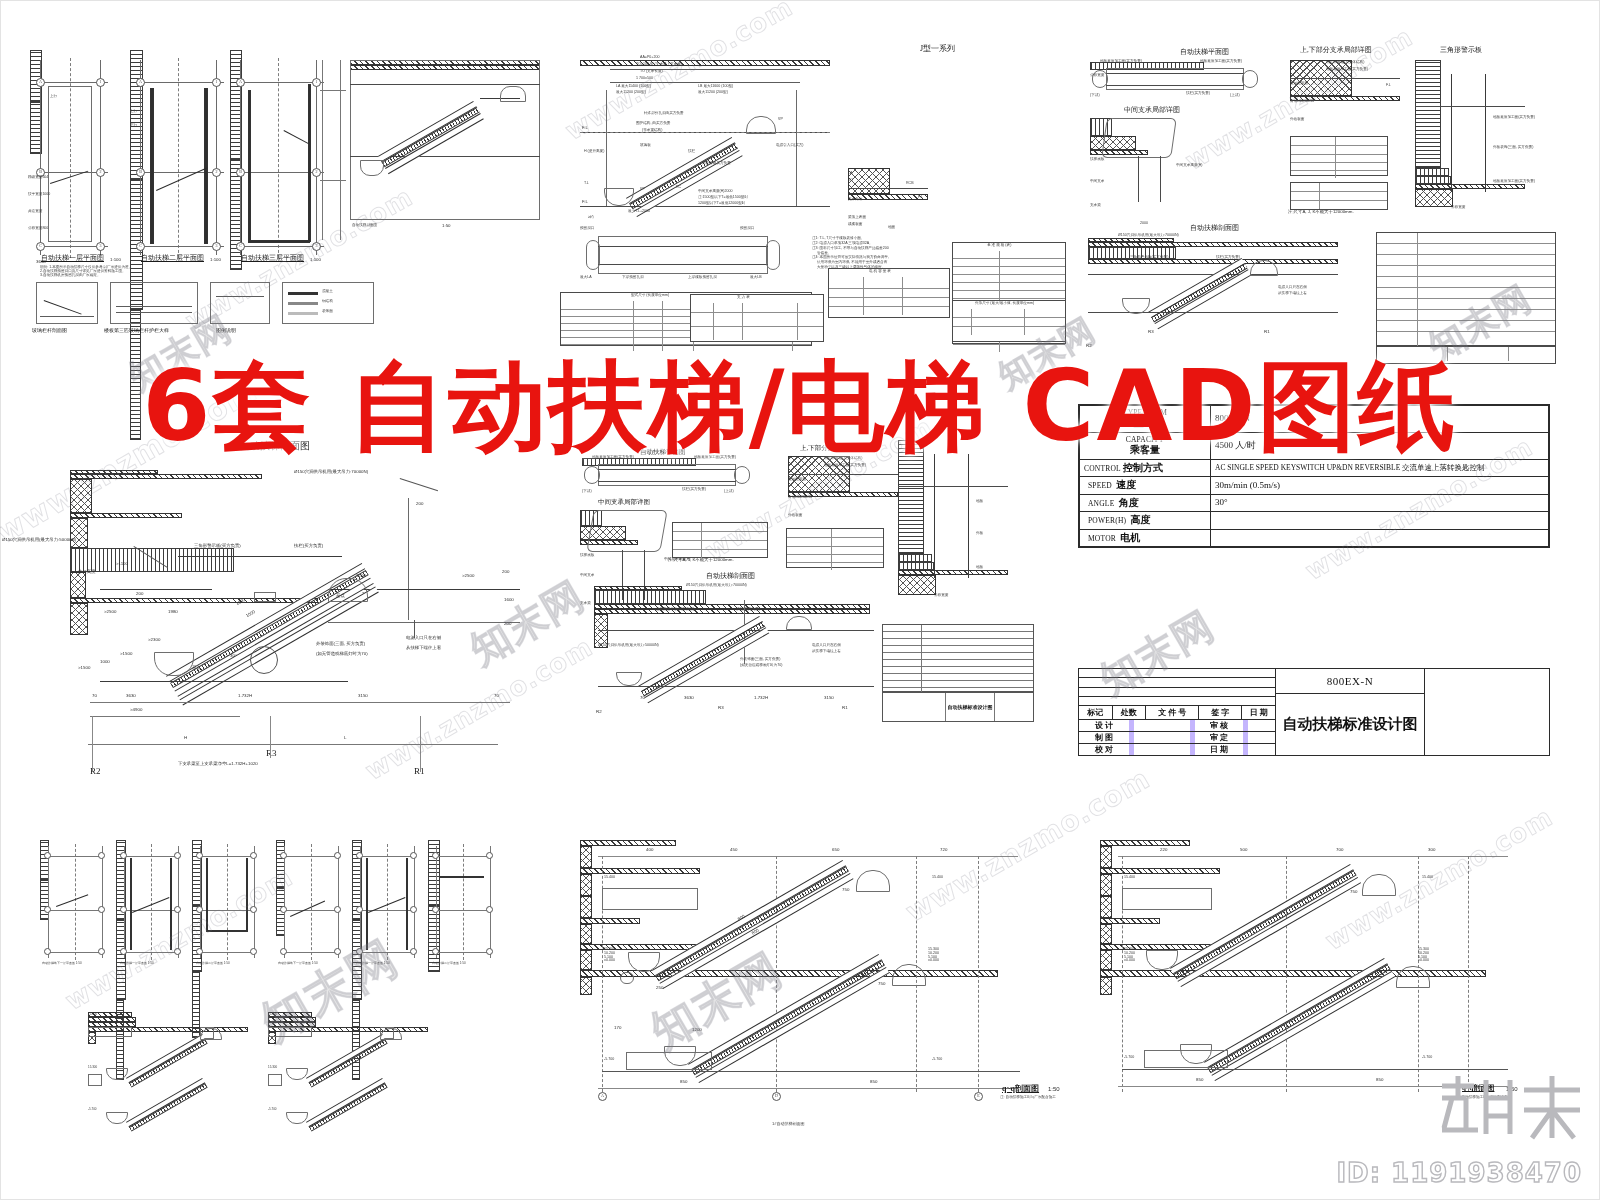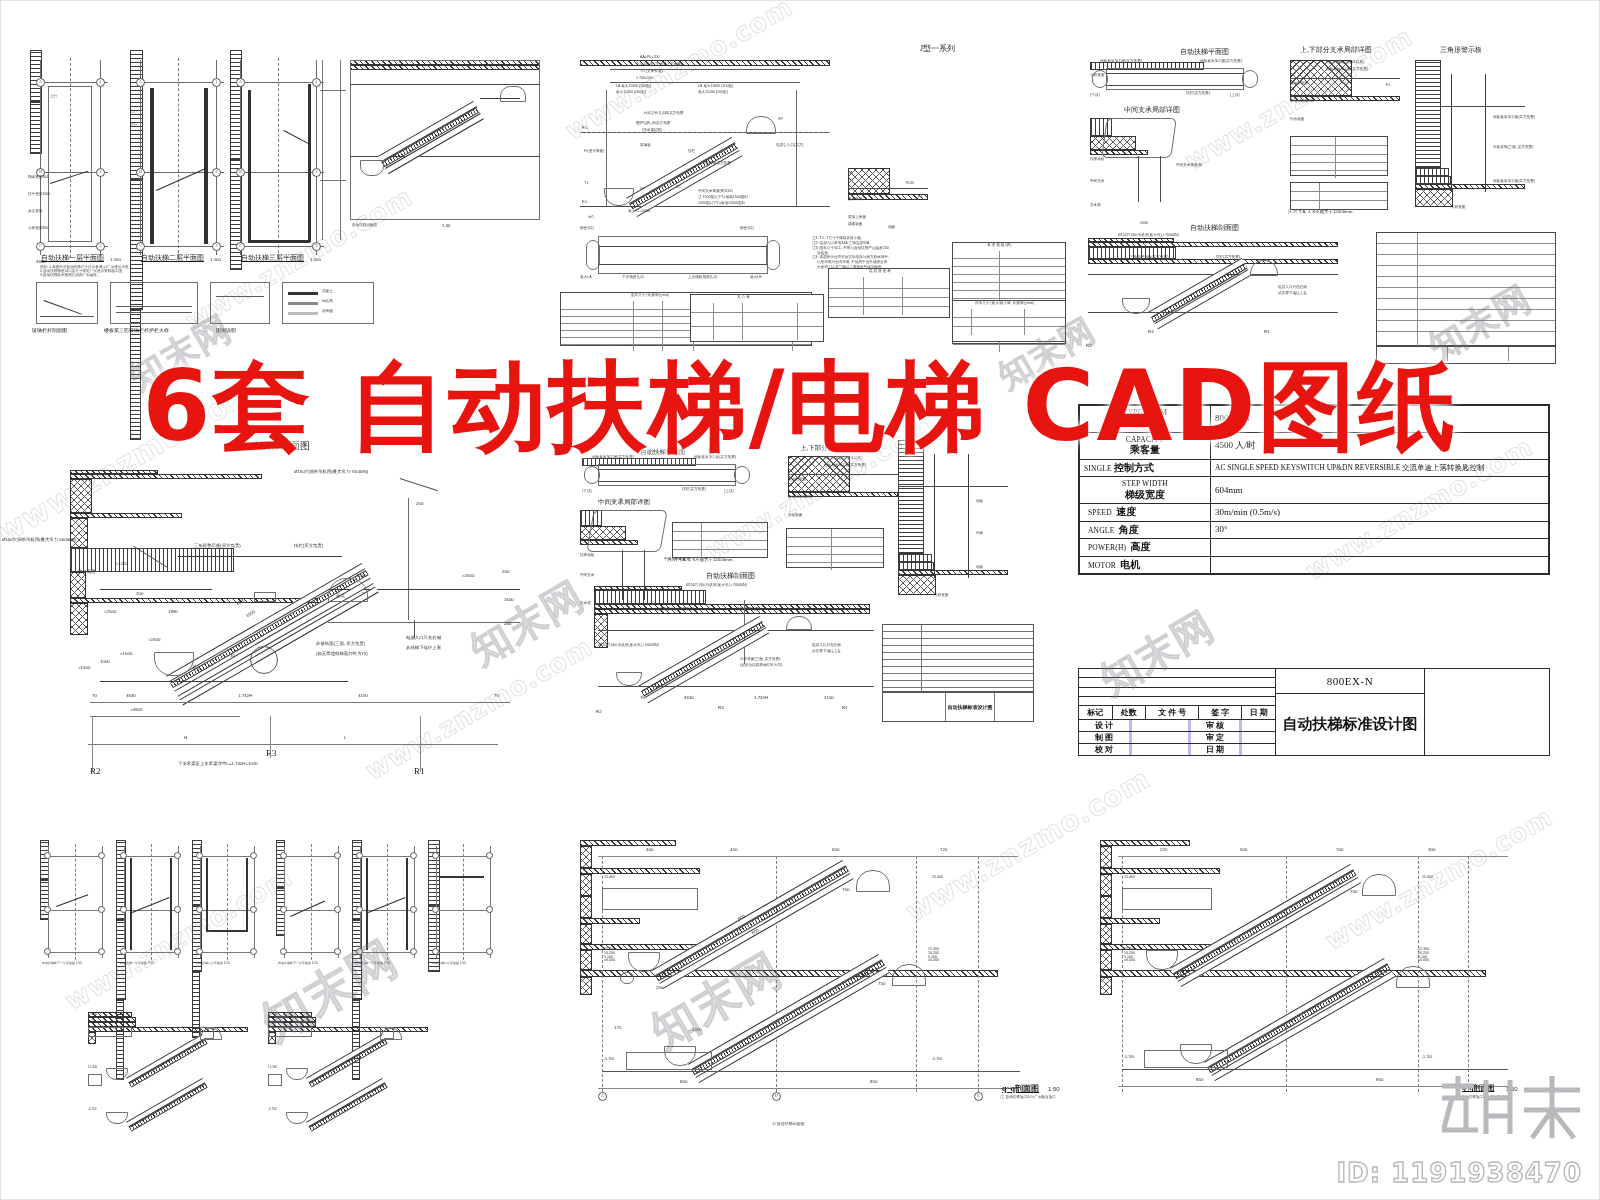--- a/index.html
+++ b/index.html
@@ -84,21 +84,21 @@
           display:flex;}
   .tb-l{width:196px;border-right:1px solid #2b2b2b;display:flex;flex-direction:column;}
   .tb-l .rows{flex:1;display:flex;flex-direction:column;}
   .tb-l .r{flex:1;border-bottom:1px solid #2b2b2b;}
   .tb-hdr{display:flex;font-size:8px;font-weight:700;border-bottom:1px solid #2b2b2b;}
   .tb-hdr span{flex:1;text-align:center;border-right:1px solid #2b2b2b;padding:1px 0;}
   .tb-hdr span:last-child{border-right:none;}
   .tb-sub{display:flex;flex-direction:column;font-size:8px;font-weight:700;}
   .tb-sub .sr{display:flex;flex:1;border-bottom:1px solid #2b2b2b;}
   .tb-sub .sr:last-child{border-bottom:none;}
-  .tb-sub .sr span{text-align:center;border-right:3px solid #c4b5fd;padding:0 2px;}
+  .tb-sub .sr span{text-align:center;border-right:5px solid #c4b5fd;padding:0 2px;}
   .tb-sub .sr .a{width:46px;}.tb-sub .sr .b{width:52px;}
   .tb-sub .sr .c{width:44px;}.tb-sub .sr .d{flex:1;border-right:none;}
   .tb-m{width:148px;border-right:1px solid #2b2b2b;display:flex;flex-direction:column;}
   .tb-m .model{height:24px;border-bottom:1px solid #2b2b2b;display:flex;align-items:center;
                justify-content:center;font-size:11px;letter-spacing:.5px;}
   .tb-m .dname{flex:1;display:flex;align-items:center;justify-content:center;
                font-size:15px;font-weight:700;}
   .tb-r{flex:1;display:flex;flex-direction:column;}
   .tb-r .rr{border-bottom:1px solid #2b2b2b;display:flex;font-size:8px;font-weight:700;}
   .tb-r .rr:last-child{border-bottom:none;}
@@ -1070,30 +1070,23 @@
         <td class="val">800EX-N</td>
       </tr>
       <tr>
         <td class="k">
               <div class="en">CAPACITY</div>
                       <div class="cn">乘客量</div>
             </td>
         <td class="val">4500 人/时</td>
       </tr>
       <tr>
-        <td class="k" style="text-align:left;"><span class="en">SINGLE</span>
+        <td class="k" style="text-align:left;"><span class="en">CONTROL</span>
           <span class="cn">控制方式</span></td>
         <td style="font-size:7.5px;">AC SINGLE SPEED KEYSWITCH UP&amp;DN REVERSIBLE    交流单速上落转换匙控制</td>
-      </tr>
-      <tr>
-        <td class="k">
-              <div class="en">STEP WIDTH</div>
-                      <div class="cn">梯级宽度</div>
-            </td>
-        <td class="val">604mm</td>
       </tr>
       <tr>
         <td class="k" style="text-align:left;padding-left:8px;"><span class="en">SPEED</span>
           &nbsp;<span class="cn">速度</span></td>
         <td class="val">30m/min    (0.5m/s)</td>
       </tr>
       <tr>
         <td class="k" style="text-align:left;padding-left:8px;"><span class="en">ANGLE</span>
           &nbsp;<span class="cn">角度</span></td>
         <td class="val">30°</td>

